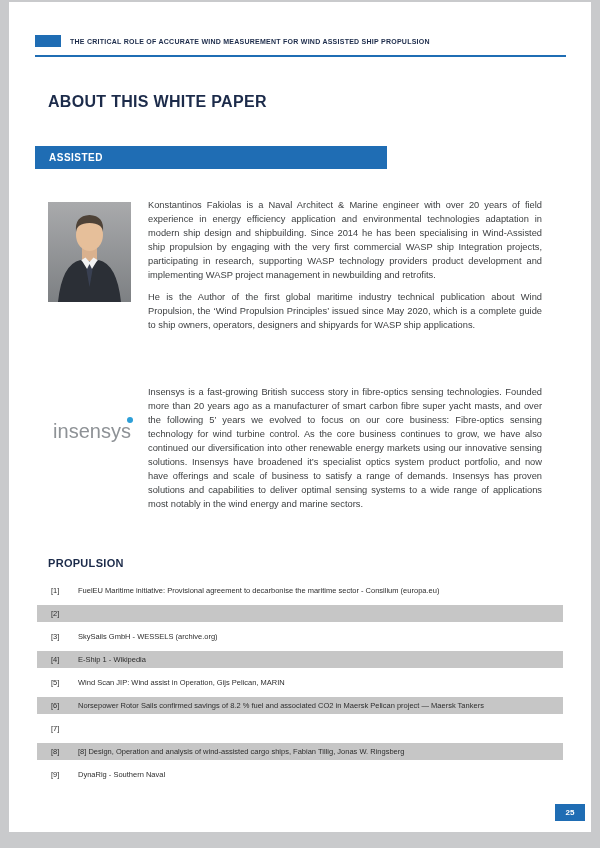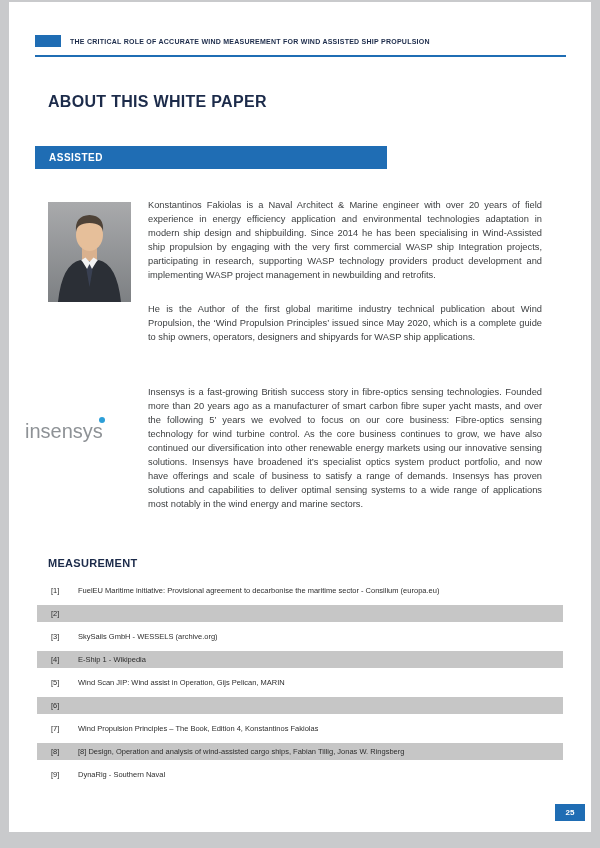--- a/index.html
+++ b/index.html
@@ -25,24 +25,24 @@
   .section-banner {
     position:absolute; left:26px; top:144px; width:352px; height:23px;
     background:var(--accent,#1f6db4); color:#fff;
     display:flex; align-items:center; padding-left:14px;
     font-size:10px; font-weight:bold; letter-spacing:.5px;
   }
   
   .author1-photo { position:absolute; left:39px; top:200px; width:83px; height:100px; overflow:hidden; }
   .author1-text { position:absolute; left:139px; top:196px; width:394px; }
   .body-para { font-size:9.3px; line-height:14px; color:#3e4042; text-align:justify; }
-  .body-para + .body-para { margin-top:20px; }
+  .body-para + .body-para { margin-top:8px; }
   .logo-box {
-    position:absolute; left:16px; top:400px; width:106px; height:58px;
-    display:flex; align-items:center; 
+    position:absolute; left:30px; top:400px; width:106px; height:58px;
+    display:flex; align-items:center; justify-content:center;
   }
   .logo-wrap { position:relative; display:inline-block; }
   .logo-text { font-size:20px; color:var(--logo-gray,#8e9296); letter-spacing:0; }
   .logo-dot { position:absolute; right:-2px; top:-3px; width:6px; height:6px; border-radius:50%; background:var(--logo-dot,#2d9fd8); }
   .author2-text { position:absolute; left:139px; top:383px; width:394px; }
   
   .refs-heading { position:absolute; left:39px; top:555px; font-size:11px; font-weight:bold; color:var(--navy,#1c2b4a); letter-spacing:.3px; }
   .refs-list { position:absolute; left:28px; top:580px; width:526px; }
   .ref-row { display:flex; align-items:center; height:17px; margin-bottom:6px; font-size:7.5px; color:#2e2e2e; }
   .ref-row.alt { background:var(--row-gray,#c6c6c6); }
@@ -98,21 +98,21 @@
   <div class="logo-box">
     <span class="logo-wrap">
       <span class="logo-text">insensys</span>
       <span class="logo-dot"></span>
     </span>
   </div>
   <div class="author2-text">
     <p class="body-para">Insensys is a fast-growing British success story in fibre-optics sensing technologies. Founded more than 20 years ago as a manufacturer of smart carbon fibre super yacht masts, and over the following 5’ years we evolved to focus on our core business: Fibre-optics sensing technology for wind turbine control. As the core business continues to grow, we have also continued our diversification into other renewable energy markets using our innovative sensing solutions. Insensys have broadened it’s specialist optics system product portfolio, and now have offerings and scale of business to satisfy a range of demands. Insensys has proven solutions and capabilities to deliver optimal sensing systems to a wide range of applications most notably in the wind energy and marine sectors.</p>
   </div>
 
-  <h2 class="refs-heading">MEASUREMENT</h2>
+  <h2 class="refs-heading">PROPULSION</h2>
   <div class="refs-list">
       <div class="ref-row">
         <span class="ref-num">[1]</span>
         <span class="ref-text">FuelEU Maritime initiative: Provisional agreement to decarbonise the maritime sector - Consilium (europa.eu)</span>
       </div>
       <div class="ref-row alt">
         <span class="ref-num">[2]</span>
       </div>
       <div class="ref-row">
         <span class="ref-num">[3]</span>
@@ -121,24 +121,24 @@
       <div class="ref-row alt">
         <span class="ref-num">[4]</span>
         <span class="ref-text"> E-Ship 1 - Wikipedia</span>
       </div>
       <div class="ref-row">
         <span class="ref-num">[5]</span>
         <span class="ref-text">Wind Scan JIP: Wind assist in Operation, Gijs Pelican, MARIN</span>
       </div>
       <div class="ref-row alt">
         <span class="ref-num">[6]</span>
+        <span class="ref-text">Norsepower Rotor Sails confirmed savings of 8.2 % fuel and associated CO2 in Maersk Pelican project — Maersk Tankers</span>
       </div>
       <div class="ref-row">
         <span class="ref-num">[7]</span>
-        <span class="ref-text">Wind Propulsion Principles – The Book, Edition 4, Konstantinos Fakiolas</span>
       </div>
       <div class="ref-row alt">
         <span class="ref-num">[8]</span>
         <span class="ref-text">[8] Design, Operation and analysis of wind-assisted cargo ships, Fabian Tillig, Jonas W. Ringsberg</span>
       </div>
       <div class="ref-row">
         <span class="ref-num">[9]</span>
         <span class="ref-text">DynaRig - Southern Naval</span>
       </div>
     </div>

